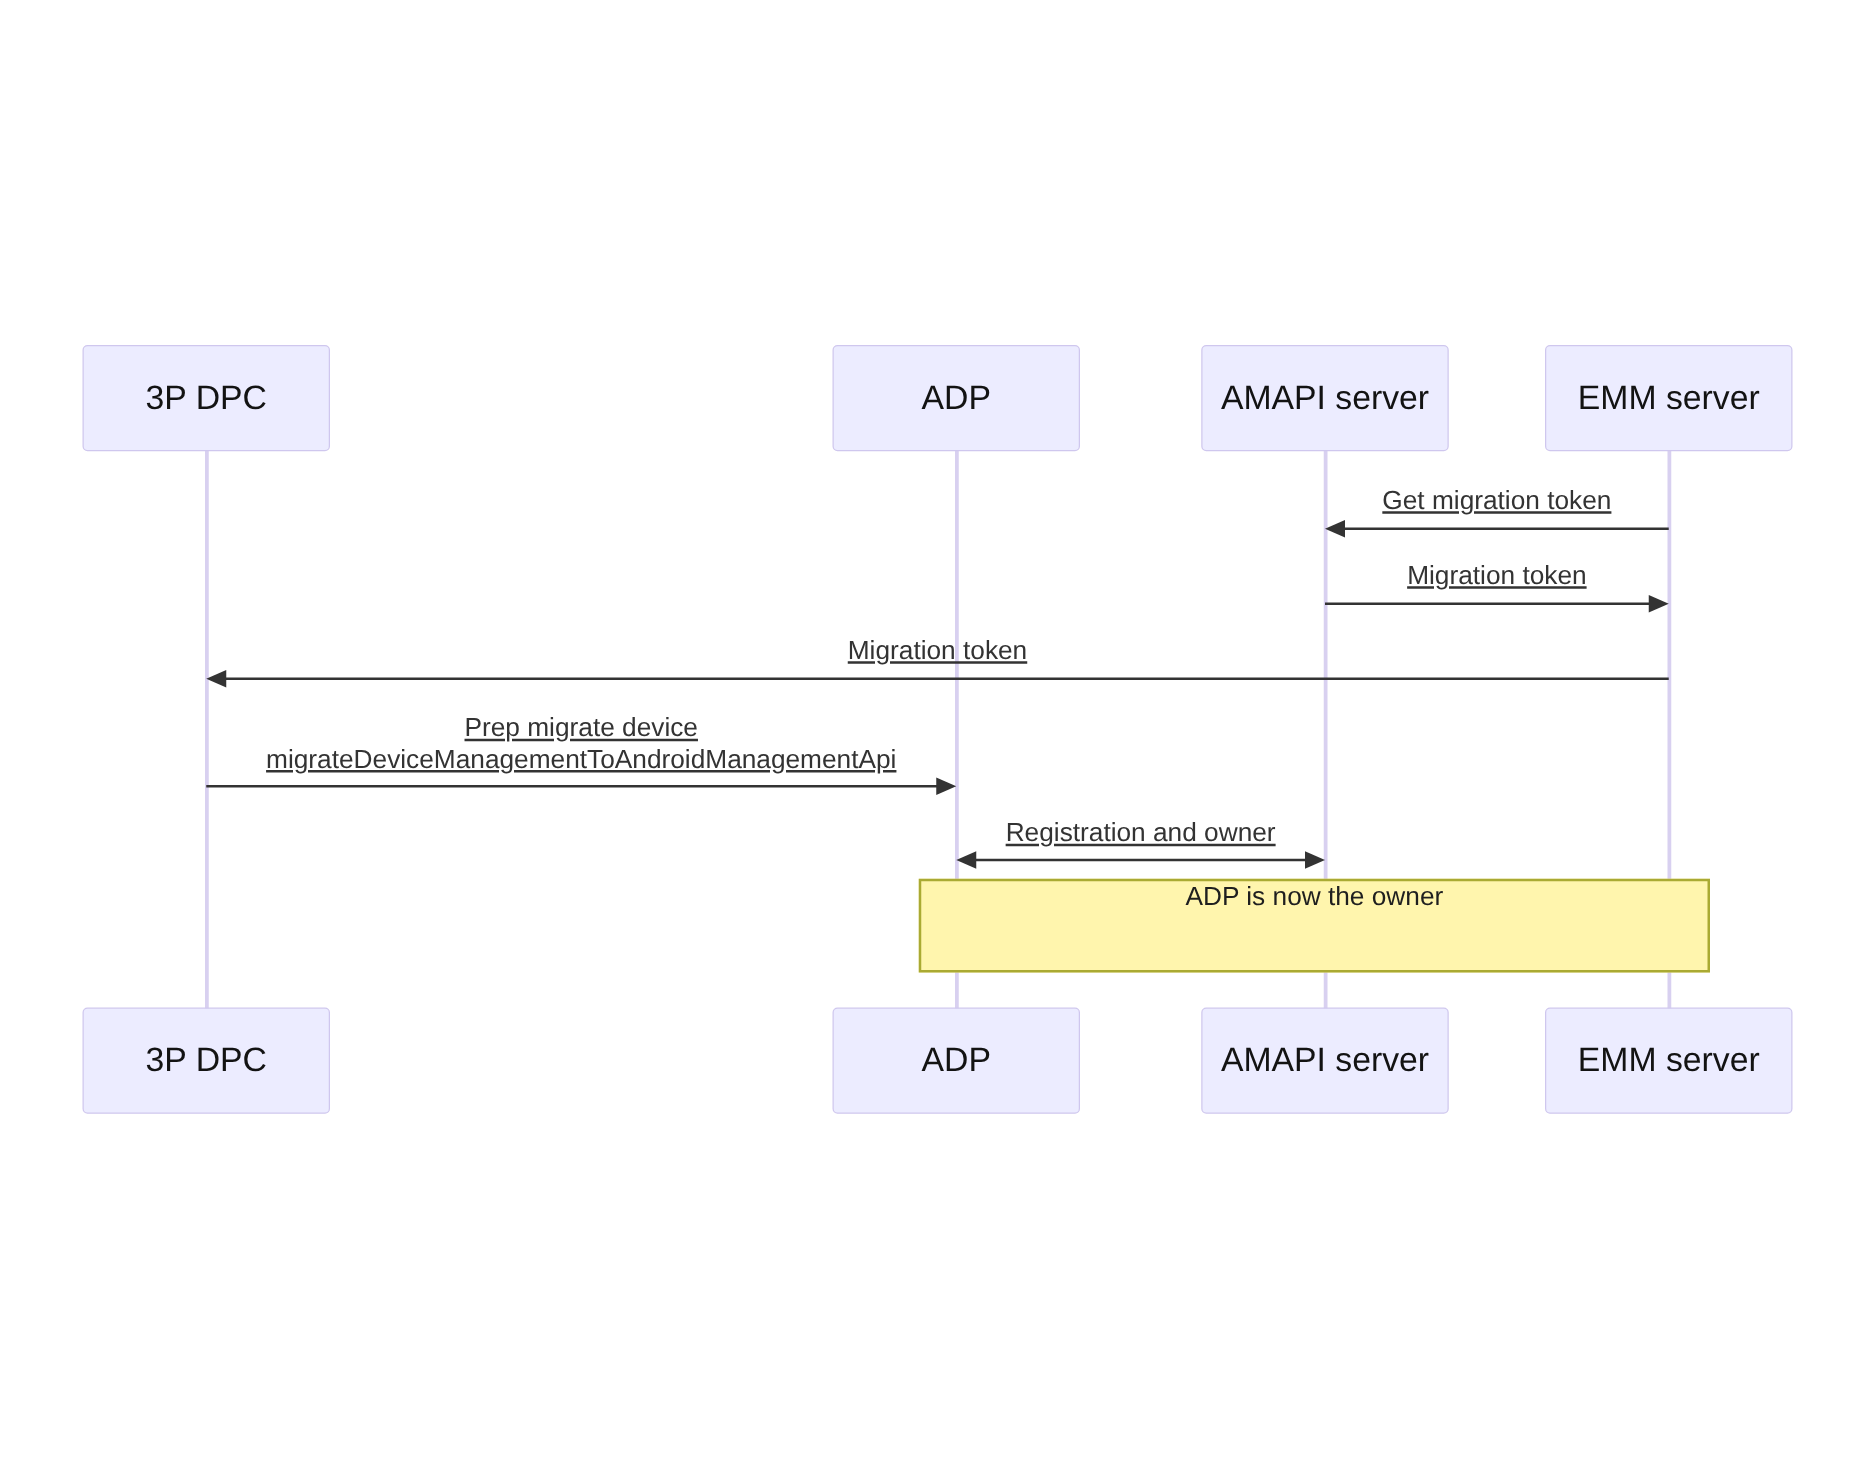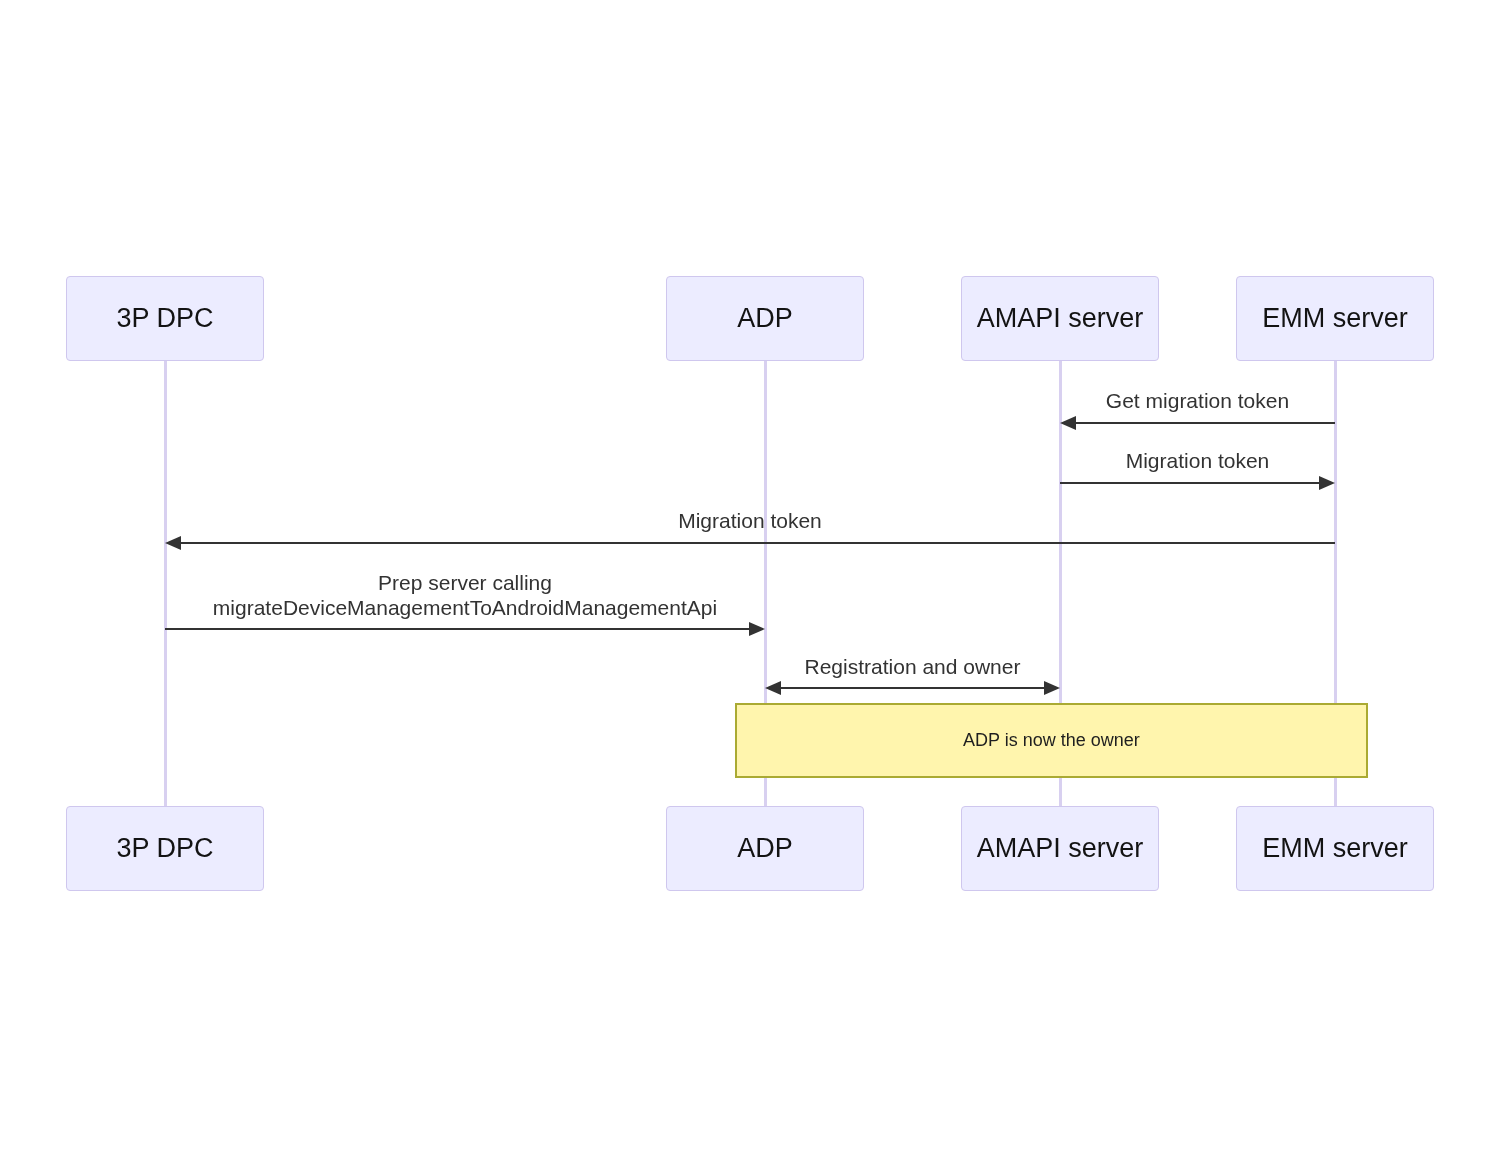--- a/index.html
+++ b/index.html
@@ -14,35 +14,35 @@
   .actor{
     position:absolute;width:198px;height:85px;box-sizing:border-box;
     background:var(--actor-fill,#ECECFF);
     border:1px solid var(--actor-border,#CFC7EE);
     border-radius:4px;
     display:flex;align-items:center;justify-content:center;
     font-size:27px;color:var(--actor-text,#131313);
   }
   .msg-label{
     position:absolute;text-align:center;font-size:21px;line-height:25px;
-    color:var(--message-text,#333333);white-space:nowrap;
+    color:var(--message-text,#333333);white-space:nowrap;text-decoration:underline;
   }
   .msg-line{
     position:absolute;height:2px;background:var(--arrow,#333333);
   }
   .arrowhead{position:absolute;width:0;height:0;
     border-top:7px solid transparent;border-bottom:7px solid transparent;}
   .arrowhead.left{border-right:16px solid var(--arrow,#333333);}
   .arrowhead.right{border-left:16px solid var(--arrow,#333333);}
   .note{
     position:absolute;left:735px;top:703px;width:633px;height:75px;box-sizing:border-box;
     background:var(--note-fill,#FFF5AD);
     border:2px solid var(--note-border,#AAAA33);
-    display:flex;flex-direction:column;align-items:center;justify-content:center;
-    font-size:18px;line-height:25px;color:var(--note-text,#1F1F1F);text-align:center;
+    display:flex;flex-direction:column;align-items:center;
+    font-size:21px;line-height:25px;color:var(--note-text,#1F1F1F);text-align:center;
   }
 </style>
 </head>
 <body>
 
 <div class="stage">
 
   <div class="lifeline" style="left:163.5px"></div>
   <div class="lifeline" style="left:763.5px"></div>
   <div class="lifeline" style="left:1058.5px"></div>
@@ -74,21 +74,21 @@
   </div>
 
   <div>
     <div class="msg-label" style="left:165px;top:508px;width:1170px">Migration token</div>
     <div class="msg-line" style="left:179px;top:542px;width:1156px"></div>
     <div class="arrowhead left" style="left:165px;top:536px"></div>
   </div>
 
   <div>
     <div class="msg-label" style="left:165px;top:570px;width:600px">
-      <div>Prep server calling</div>
+      <div>Prep migrate device</div>
       <div>migrateDeviceManagementToAndroidManagementApi</div>
     </div>
     <div class="msg-line" style="left:165px;top:628px;width:586px"></div>
     <div class="arrowhead right" style="left:749px;top:622px"></div>
   </div>
 
   <div>
     <div class="msg-label" style="left:765px;top:654px;width:295px">Registration and owner</div>
     <div class="msg-line" style="left:779px;top:687px;width:267px"></div>
     <div class="arrowhead left" style="left:765px;top:681px"></div>

